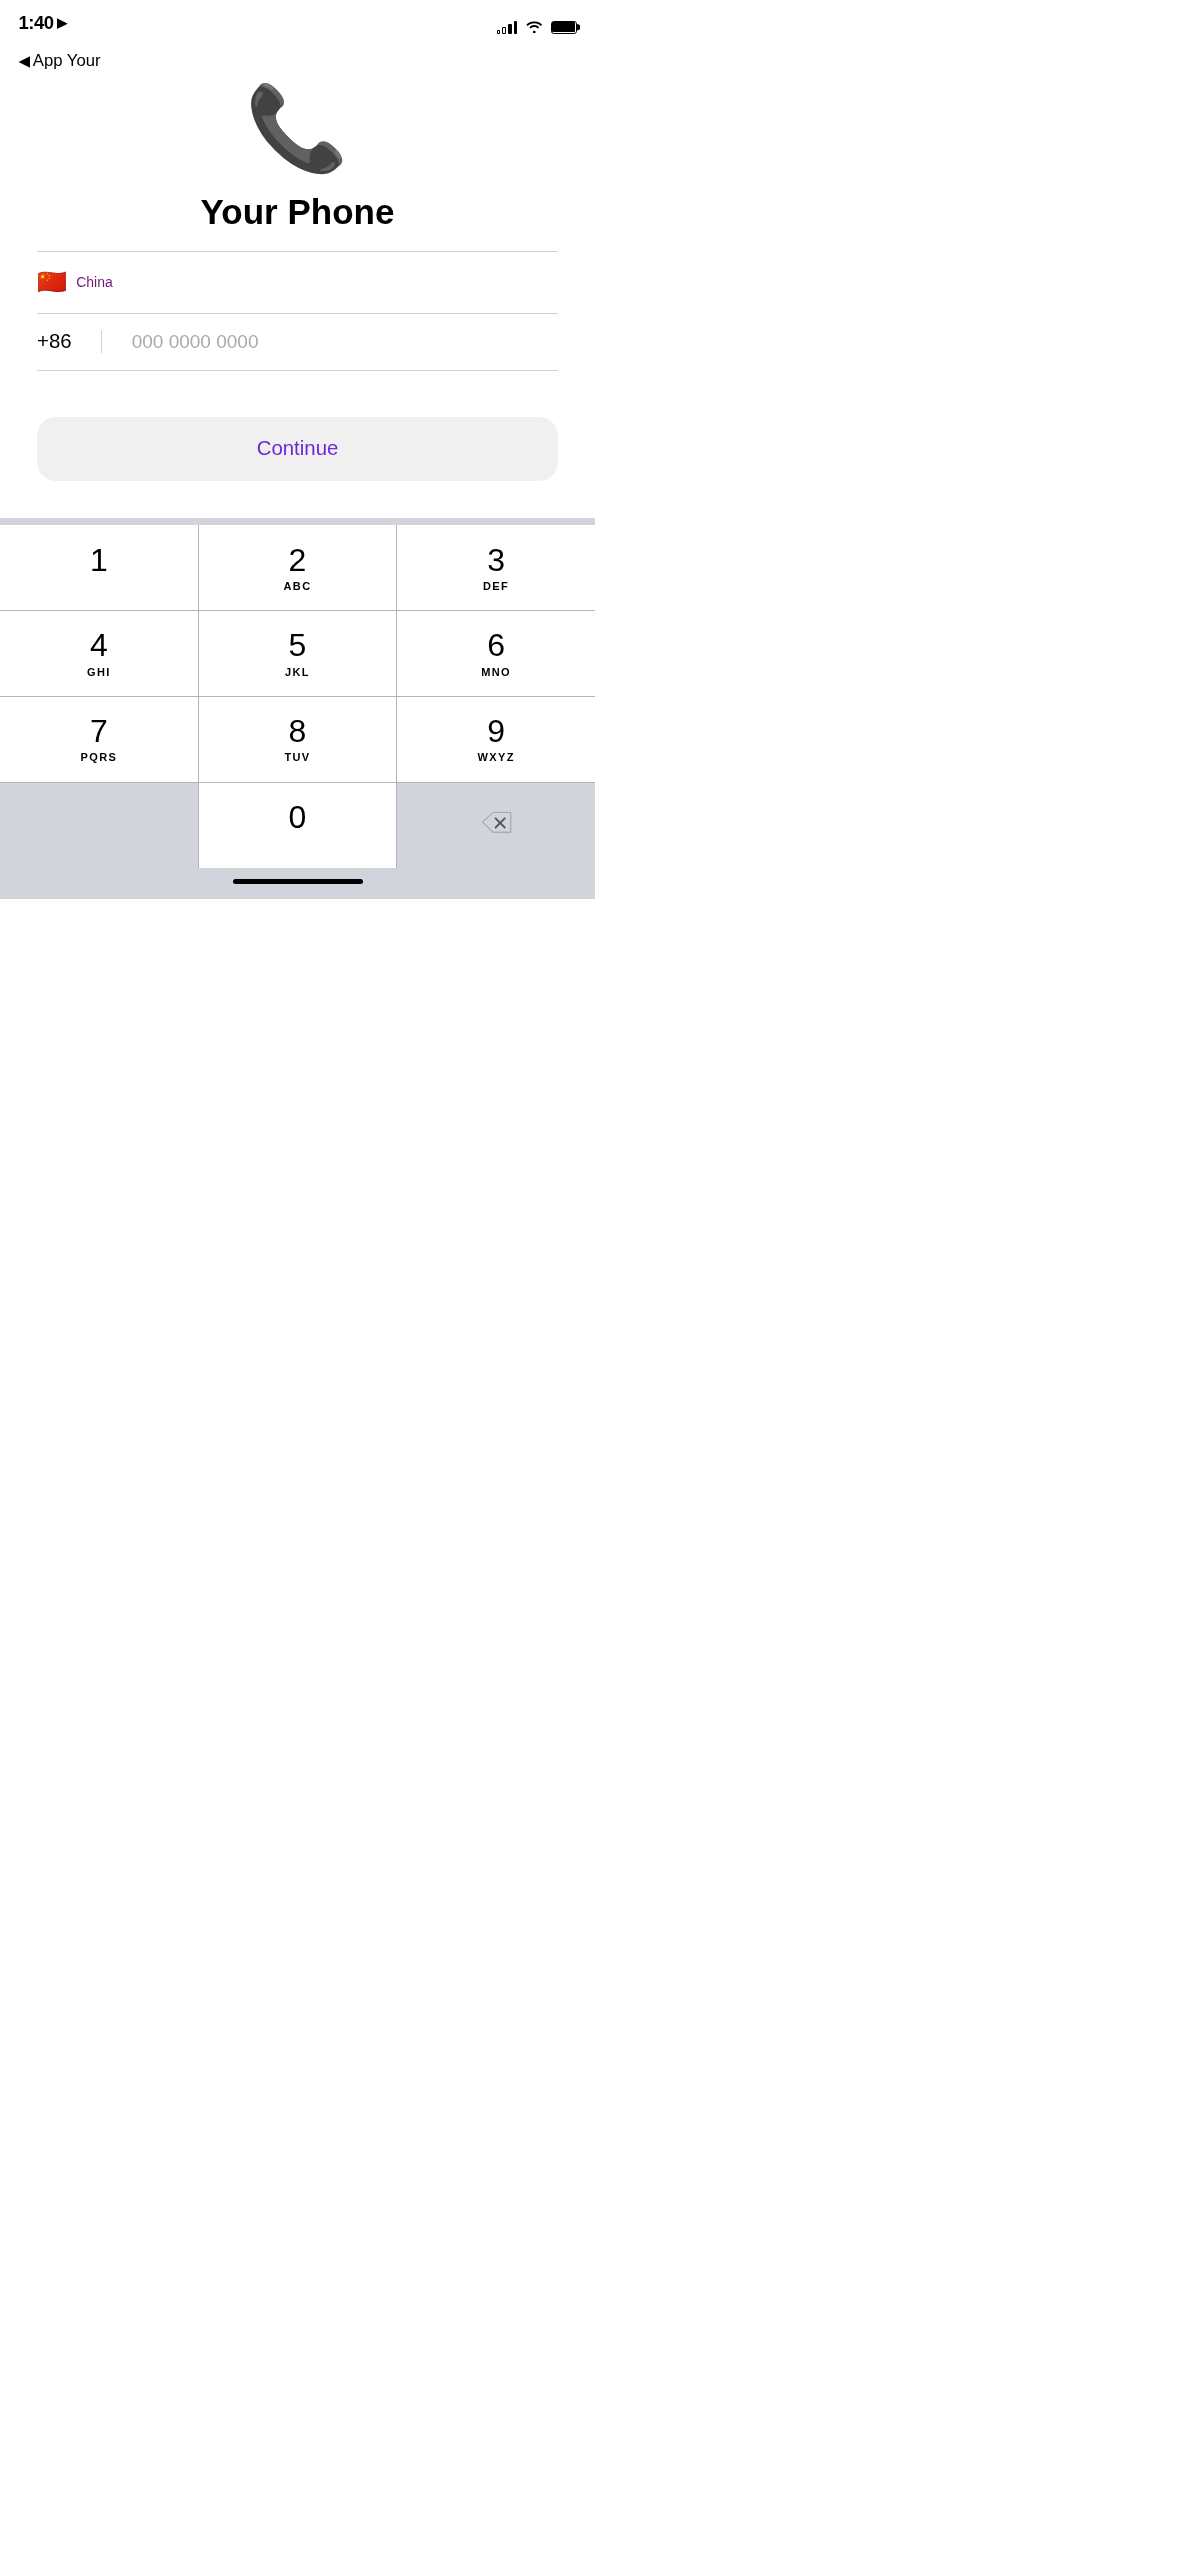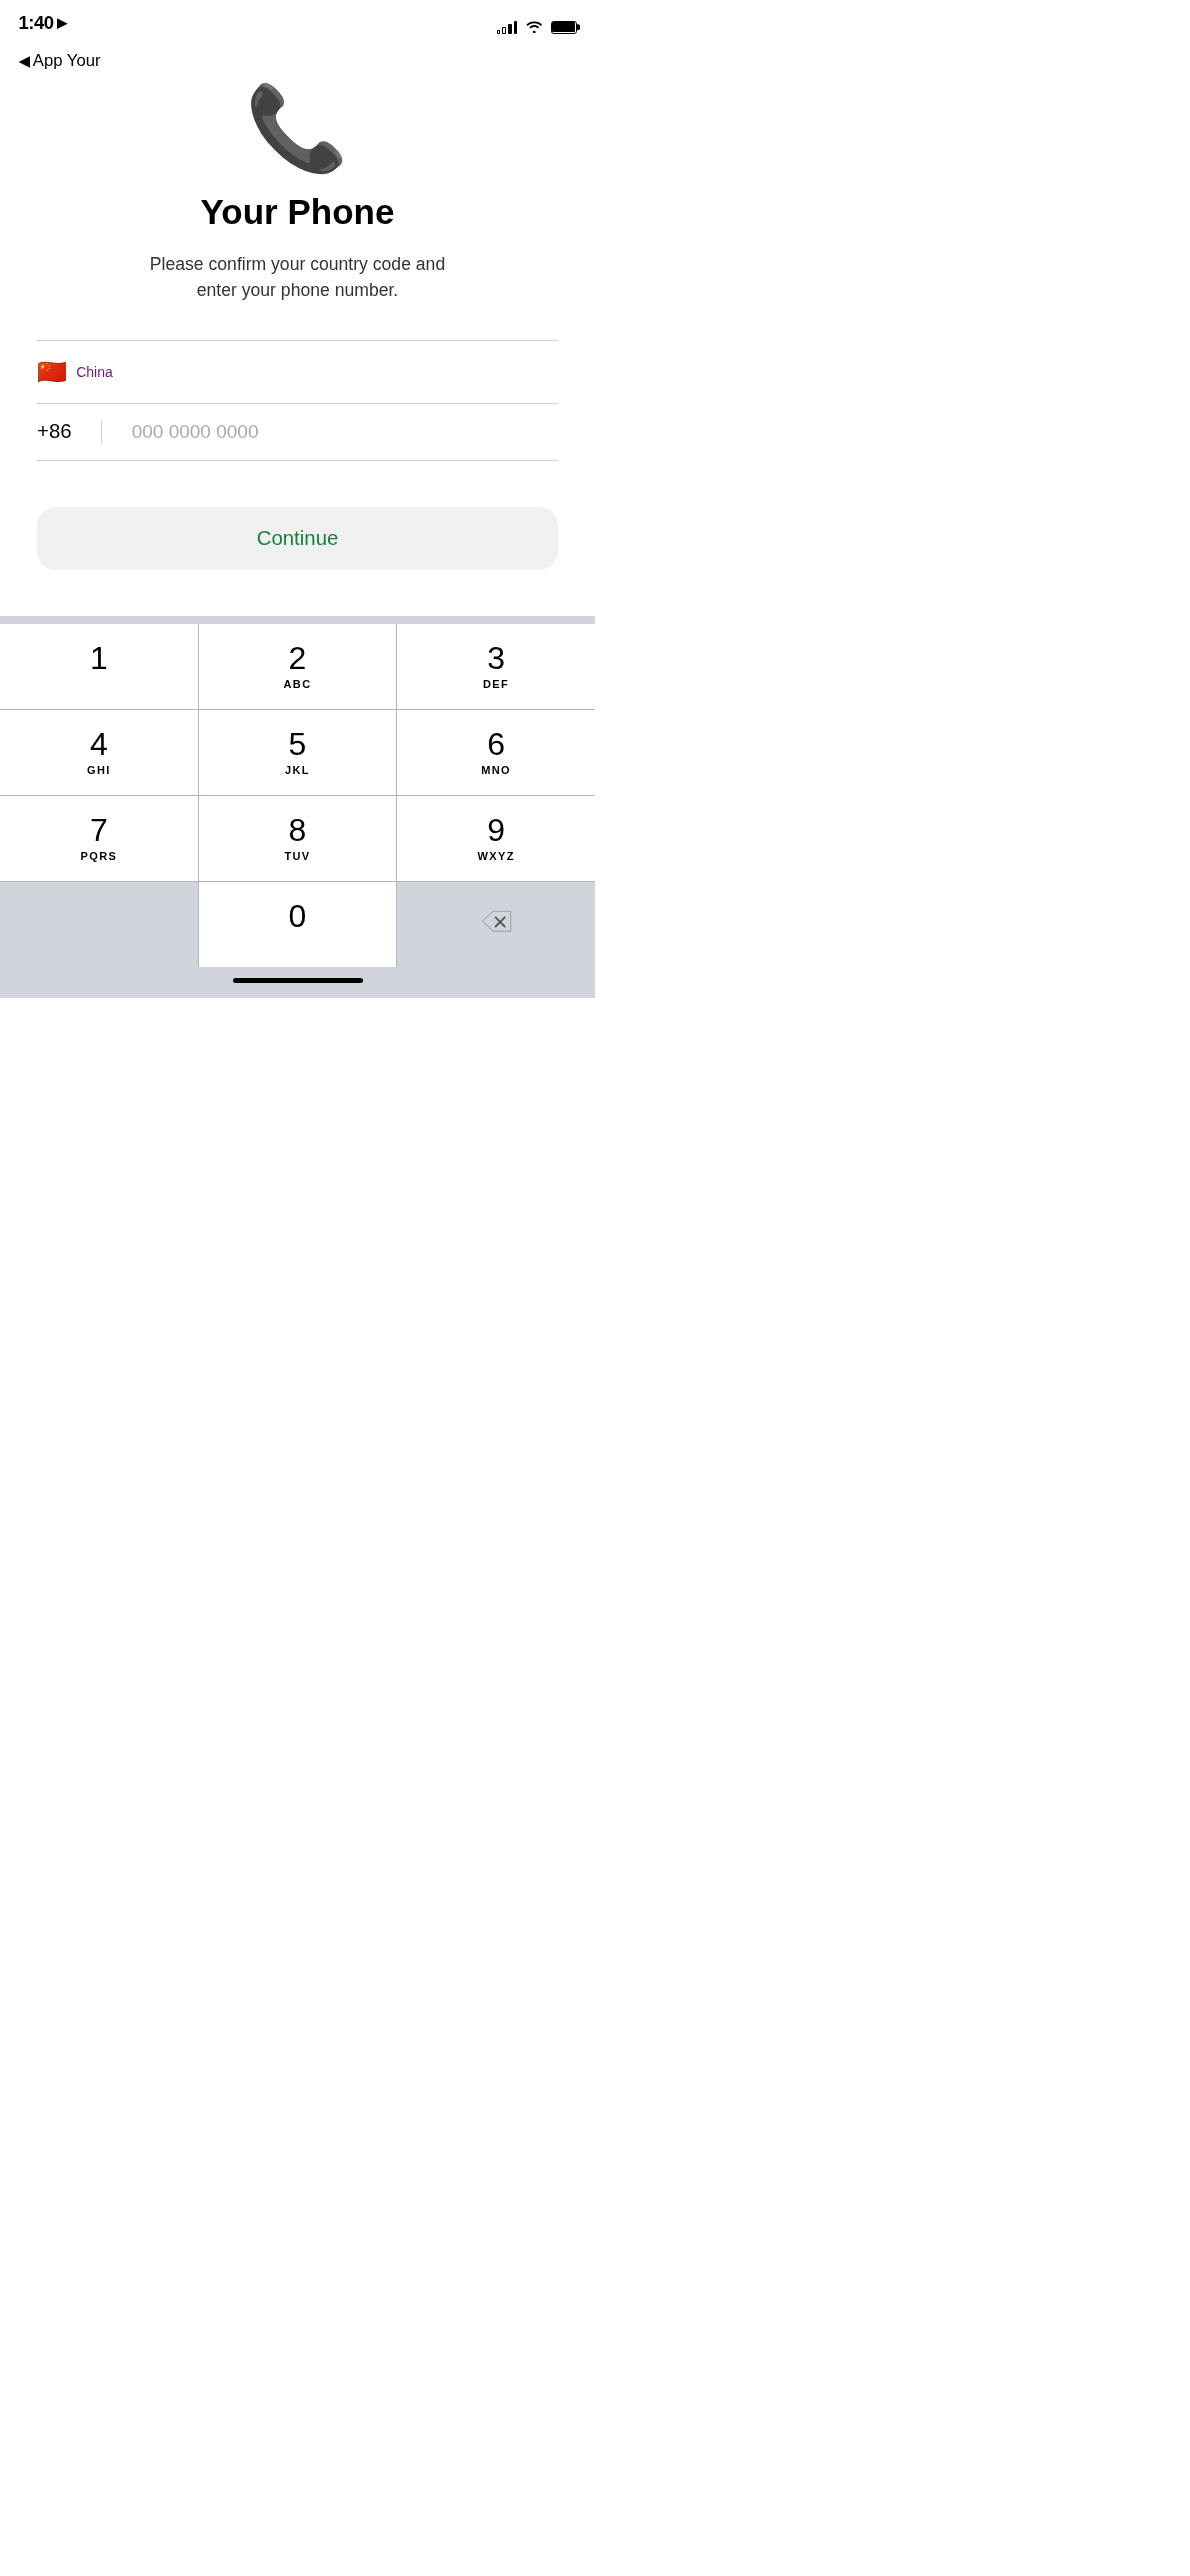--- a/index.html
+++ b/index.html
@@ -185,23 +185,23 @@
     }
 
     
     .continue-btn {
       width: 100%;
       padding: 20.4px;
       background: #f0f0f0;
       border: none;
       border-radius: 19px;
       font-size: 20.4px;
-      color: #15803d;
+      color: #6d28d9;
       margin-top: 46px;
-      margin-bottom: 9px;
+      margin-bottom: 0;
       cursor: pointer;
       text-align: center;
     }
 
     
     .keyboard {
       width: 595px;
       background: #d1d5db;
       margin-top: 37px;
       padding: 7.4px 0 0 0;
@@ -301,21 +301,20 @@
     </div>
     <div class="battery-icon">
       <div class="battery-fill"></div>
     </div>
   </div>
 </div>
 
 <div class="main-content">
   <div class="phone-emoji">📞</div>
   <h1 class="title">Your Phone</h1>
-  <p class="subtitle">Please confirm your country code and enter your phone number.</p>
 
   <div class="form-section">
     <div class="divider"></div>
 
     <div class="country-row">
       <span class="flag-emoji">🇨🇳</span>
       <span class="country-name">China</span>
     </div>
 
     <div class="divider"></div>

